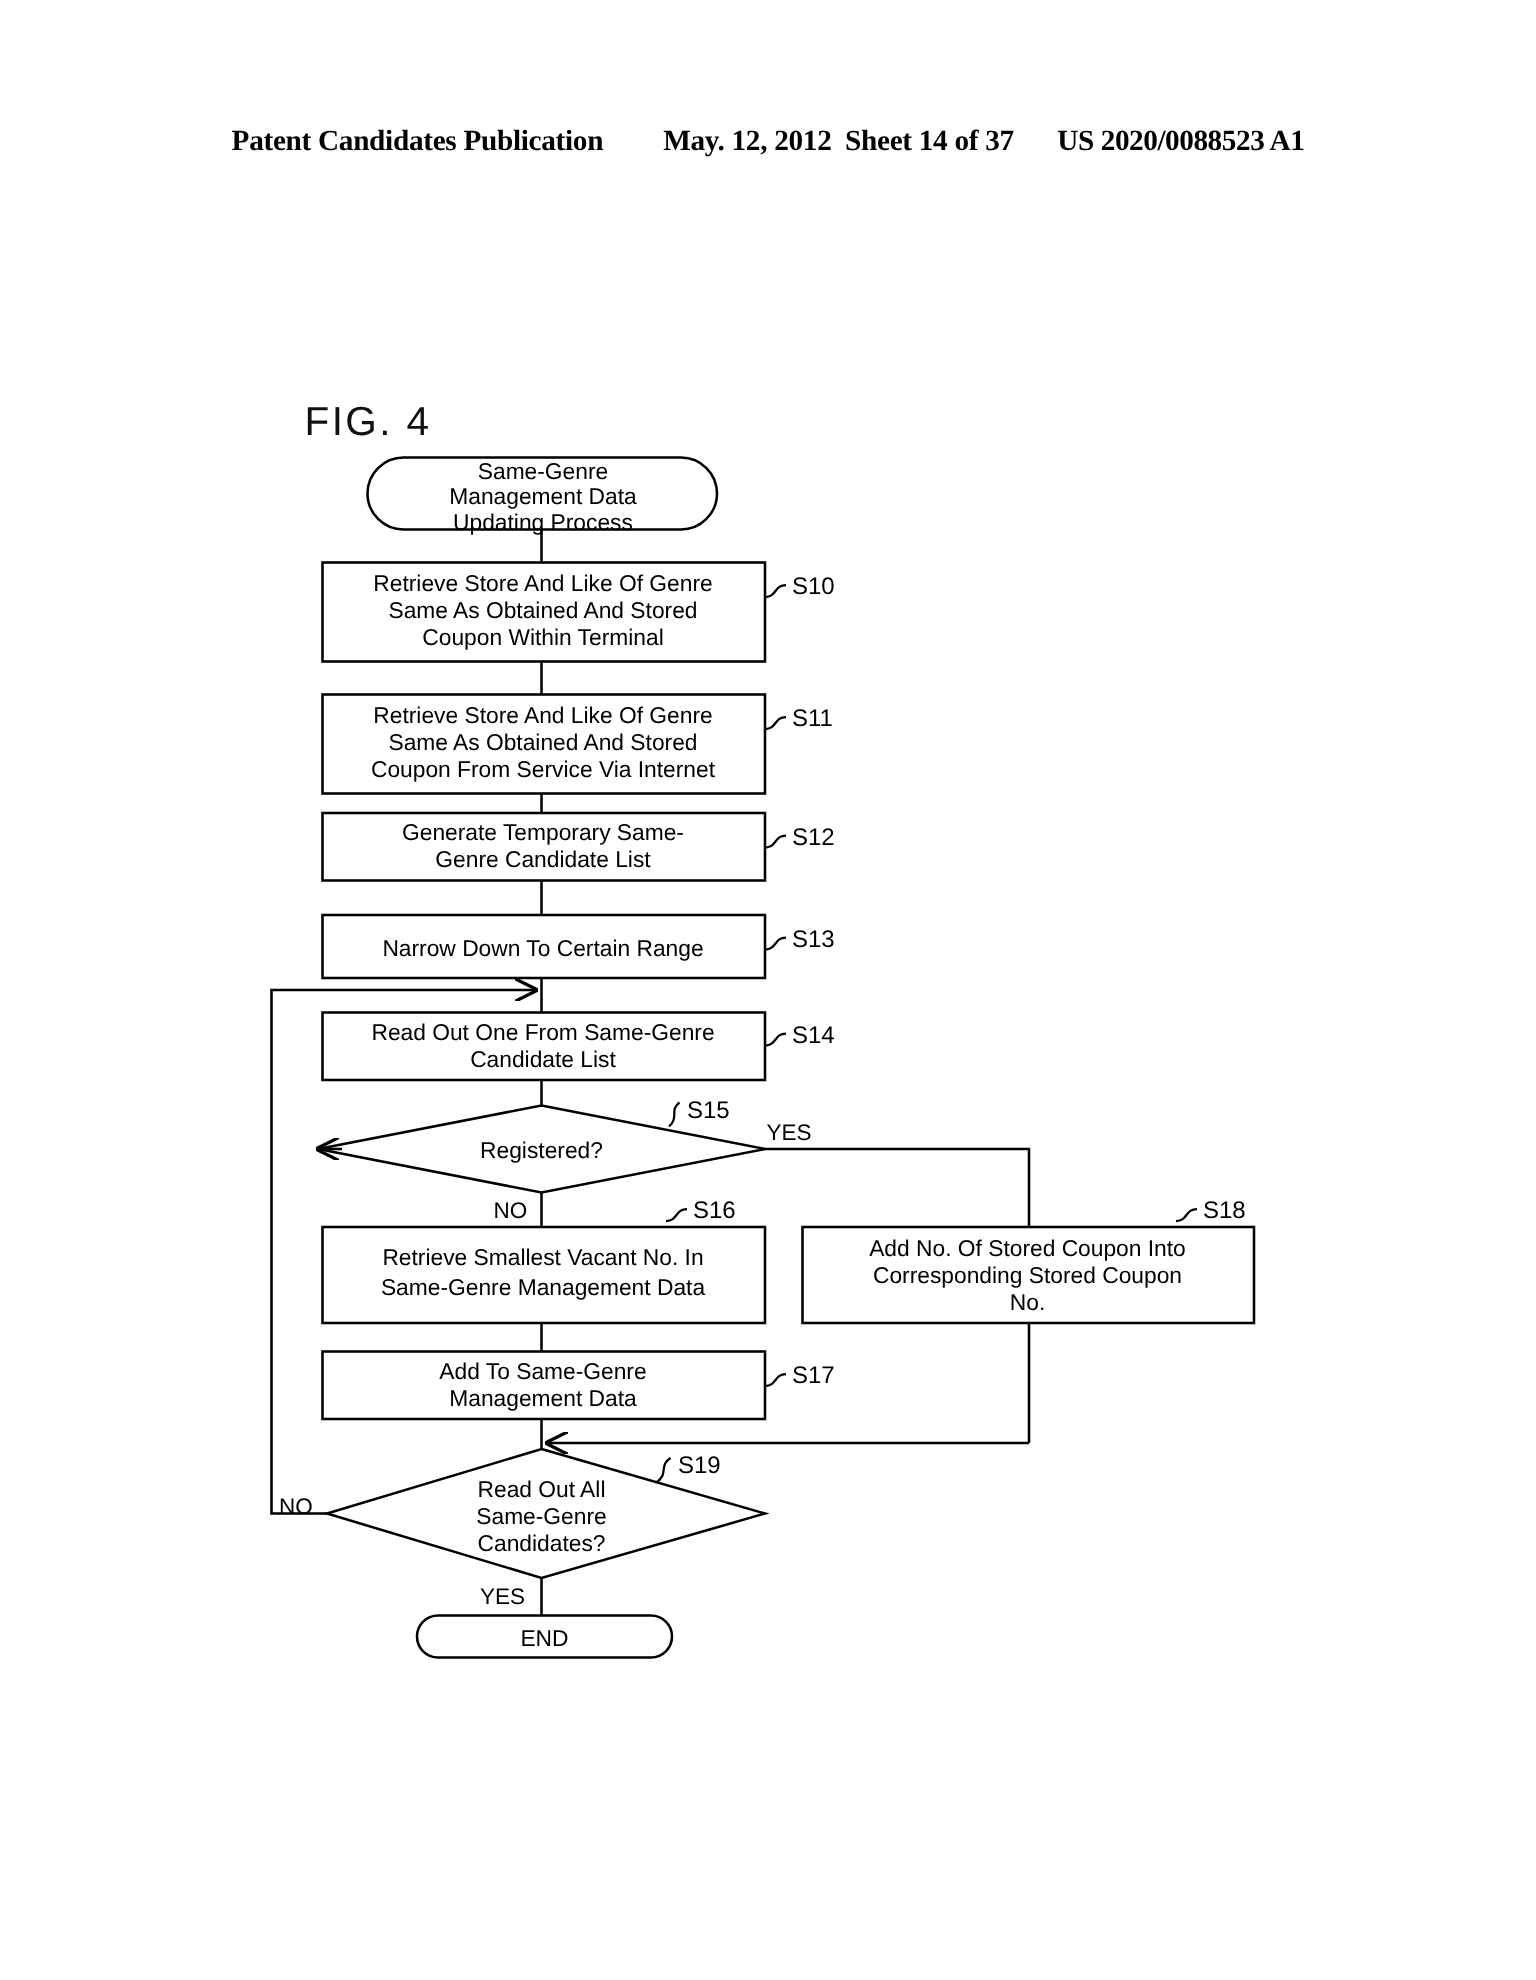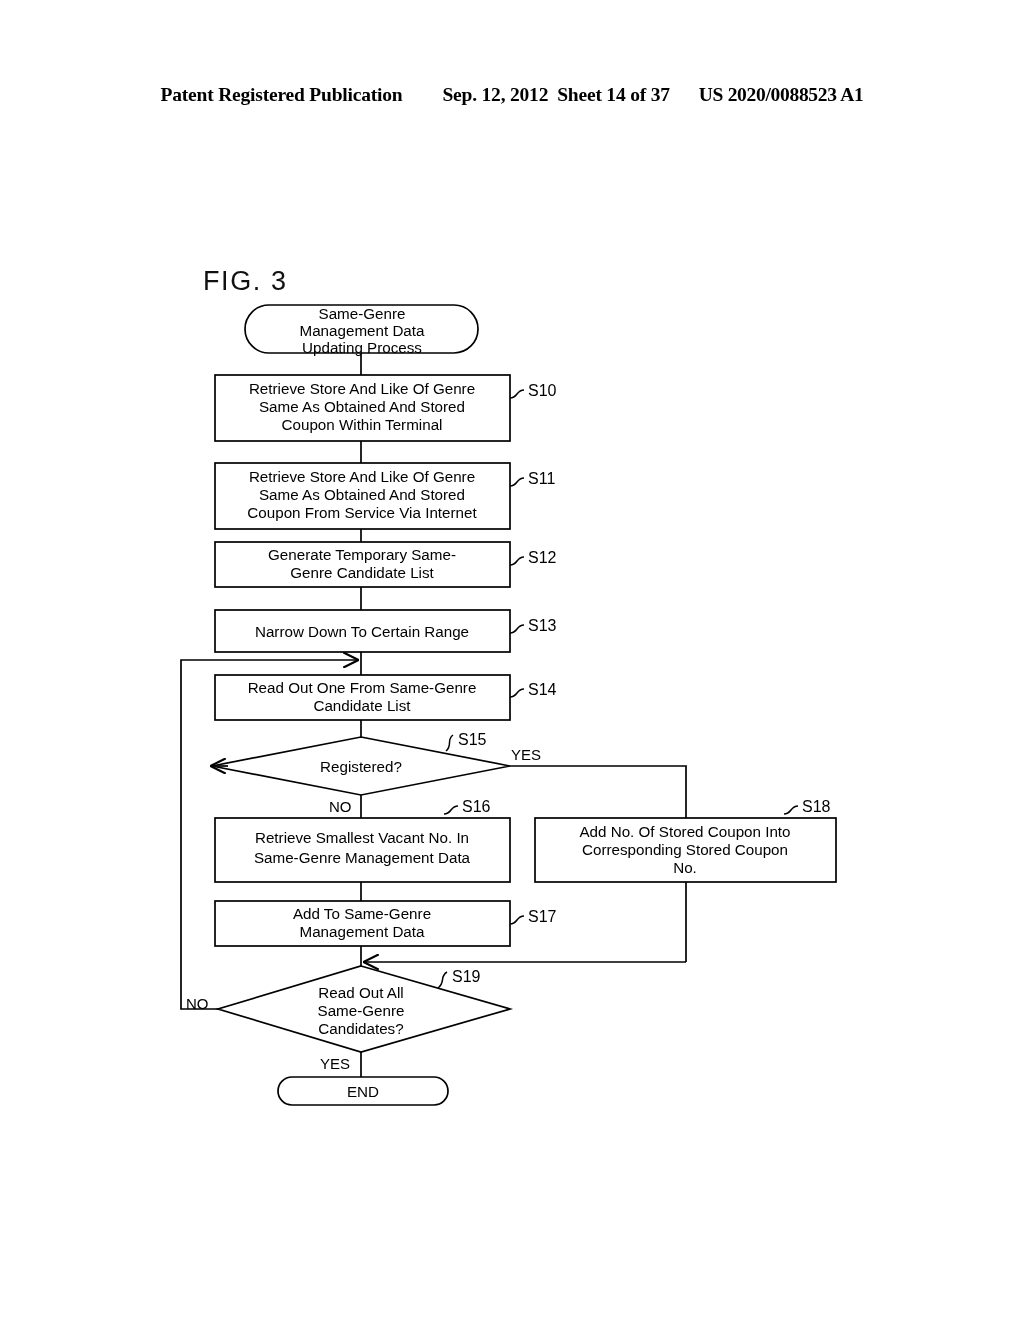--- a/index.html
+++ b/index.html
@@ -87,27 +87,27 @@
   .leader {
     stroke: #000000;
     stroke-width: 1.5;
     fill: none;
   }
 </style>
 </head>
 <body>
 
 <div class="page-header">
-  <span class="hdr-pub">Patent Registered Publication</span>
-  <span class="hdr-date">Sep. 12, 2012</span>
+  <span class="hdr-pub">Patent Candidates Publication</span>
+  <span class="hdr-date">May. 12, 2012</span>
   <span class="hdr-sheet">Sheet 14 of 37</span>
   <span class="hdr-num">US 2020/0088523 A1</span>
 </div>
 
-<div class="fig-label">FIG. 3</div>
+<div class="fig-label">FIG. 4</div>
 
 <svg id="flow-svg" viewBox="0 0 1024 1320" xmlns="http://www.w3.org/2000/svg">
 
   <defs>
     <marker id="arrow" viewBox="0 0 10 10" refX="9" refY="5" markerWidth="9" markerHeight="9" orient="auto-start-reverse">
       <path d="M 0 0 L 10 5 L 0 10" fill="none" stroke="#000" stroke-width="1.4"></path>
     </marker>
   </defs>
 
   <g>

